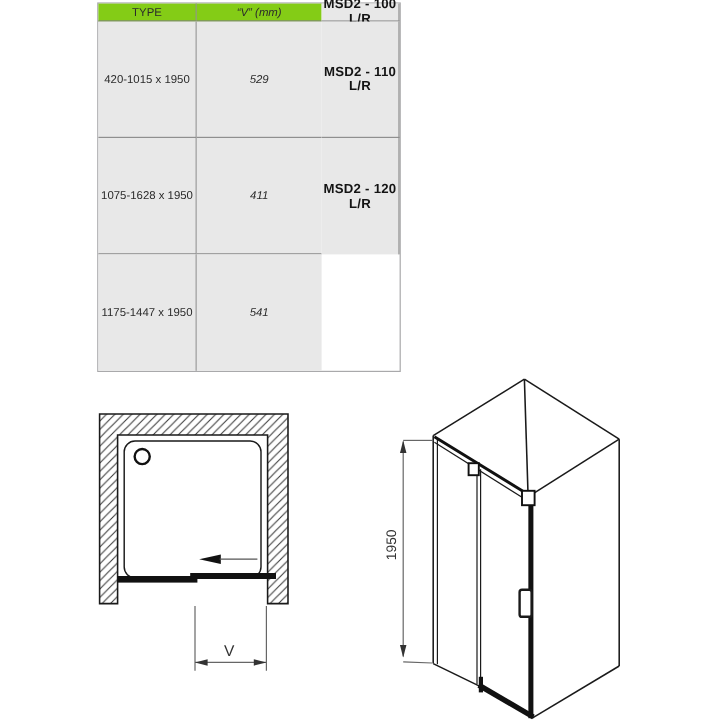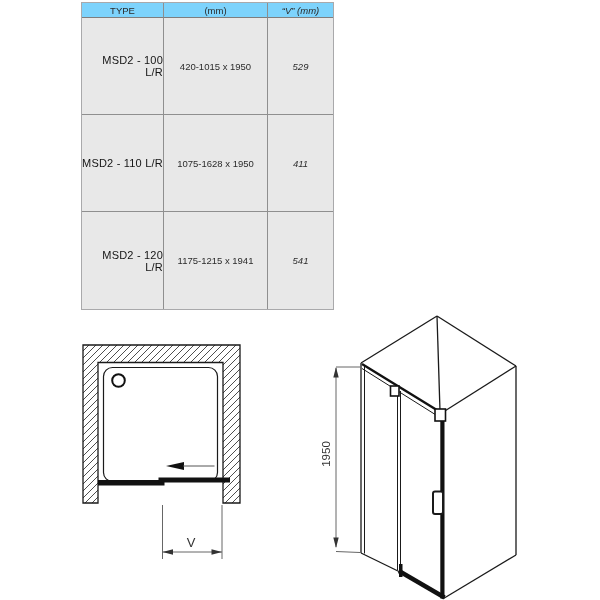--- a/index.html
+++ b/index.html
@@ -15,48 +15,47 @@
     box-sizing:content-box;
   }
   .cell{
     display:flex;align-items:center;justify-content:center;
     border-right:1px solid #8f8f8f;border-bottom:1px solid #8f8f8f;
     background:#e8e8e8;text-align:center;
   }
   .cell.last-col{border-right:none;font-style:italic;}
   .cell.last-row{border-bottom:none;}
   .th{
-    background:#7dd3fc;color:#2b2b2b;font-size:9.5px;
+    background:#84cc16;color:#2b2b2b;font-size:9.5px;
     border-bottom:1px solid #7e7e7e;
   }
-  .type-cell{font-weight:normal;font-size:11px;color:#141414;letter-spacing:0.2px;text-align:right;}
+  .type-cell{font-weight:bold;font-size:11px;color:#141414;letter-spacing:0.2px;}
   .mm-cell,.v-cell{font-size:9.5px;color:#2b2b2b;}
 
   
   .drawing-layer{position:absolute;left:0;top:0;width:600px;height:600px;}
   text{font-family:"Liberation Sans",sans-serif;fill:#333;}
 </style>
 </head>
 <body>
 
 <div class="spec-table">
   <div class="cell th">TYPE</div>
-  <div class="cell th">(mm)</div>
   <div class="cell th last-col">“V” (mm)</div>
 
   <div class="cell type-cell">MSD2 - 100 L/R</div>
   <div class="cell mm-cell">420-1015 x 1950</div>
   <div class="cell v-cell last-col">529</div>
 
   <div class="cell type-cell">MSD2 - 110 L/R</div>
   <div class="cell mm-cell">1075-1628 x 1950</div>
   <div class="cell v-cell last-col">411</div>
 
   <div class="cell type-cell last-row">MSD2 - 120 L/R</div>
-  <div class="cell mm-cell last-row">1175-1215 x 1941</div>
+  <div class="cell mm-cell last-row">1175-1447 x 1950</div>
   <div class="cell v-cell last-col last-row">541</div>
 </div>
 
 <svg class="drawing-layer" viewBox="0 0 600 600" width="600" height="600" xmlns="http://www.w3.org/2000/svg">
   <defs>
     <pattern id="hatch" width="7" height="7" patternUnits="userSpaceOnUse">
       <path d="M0,7 L7,0 M-1.75,1.75 L1.75,-1.75 M5.25,8.75 L8.75,5.25" stroke="#3a3a3a" stroke-width="0.9" fill="none"></path>
     </pattern>
   </defs>
 

